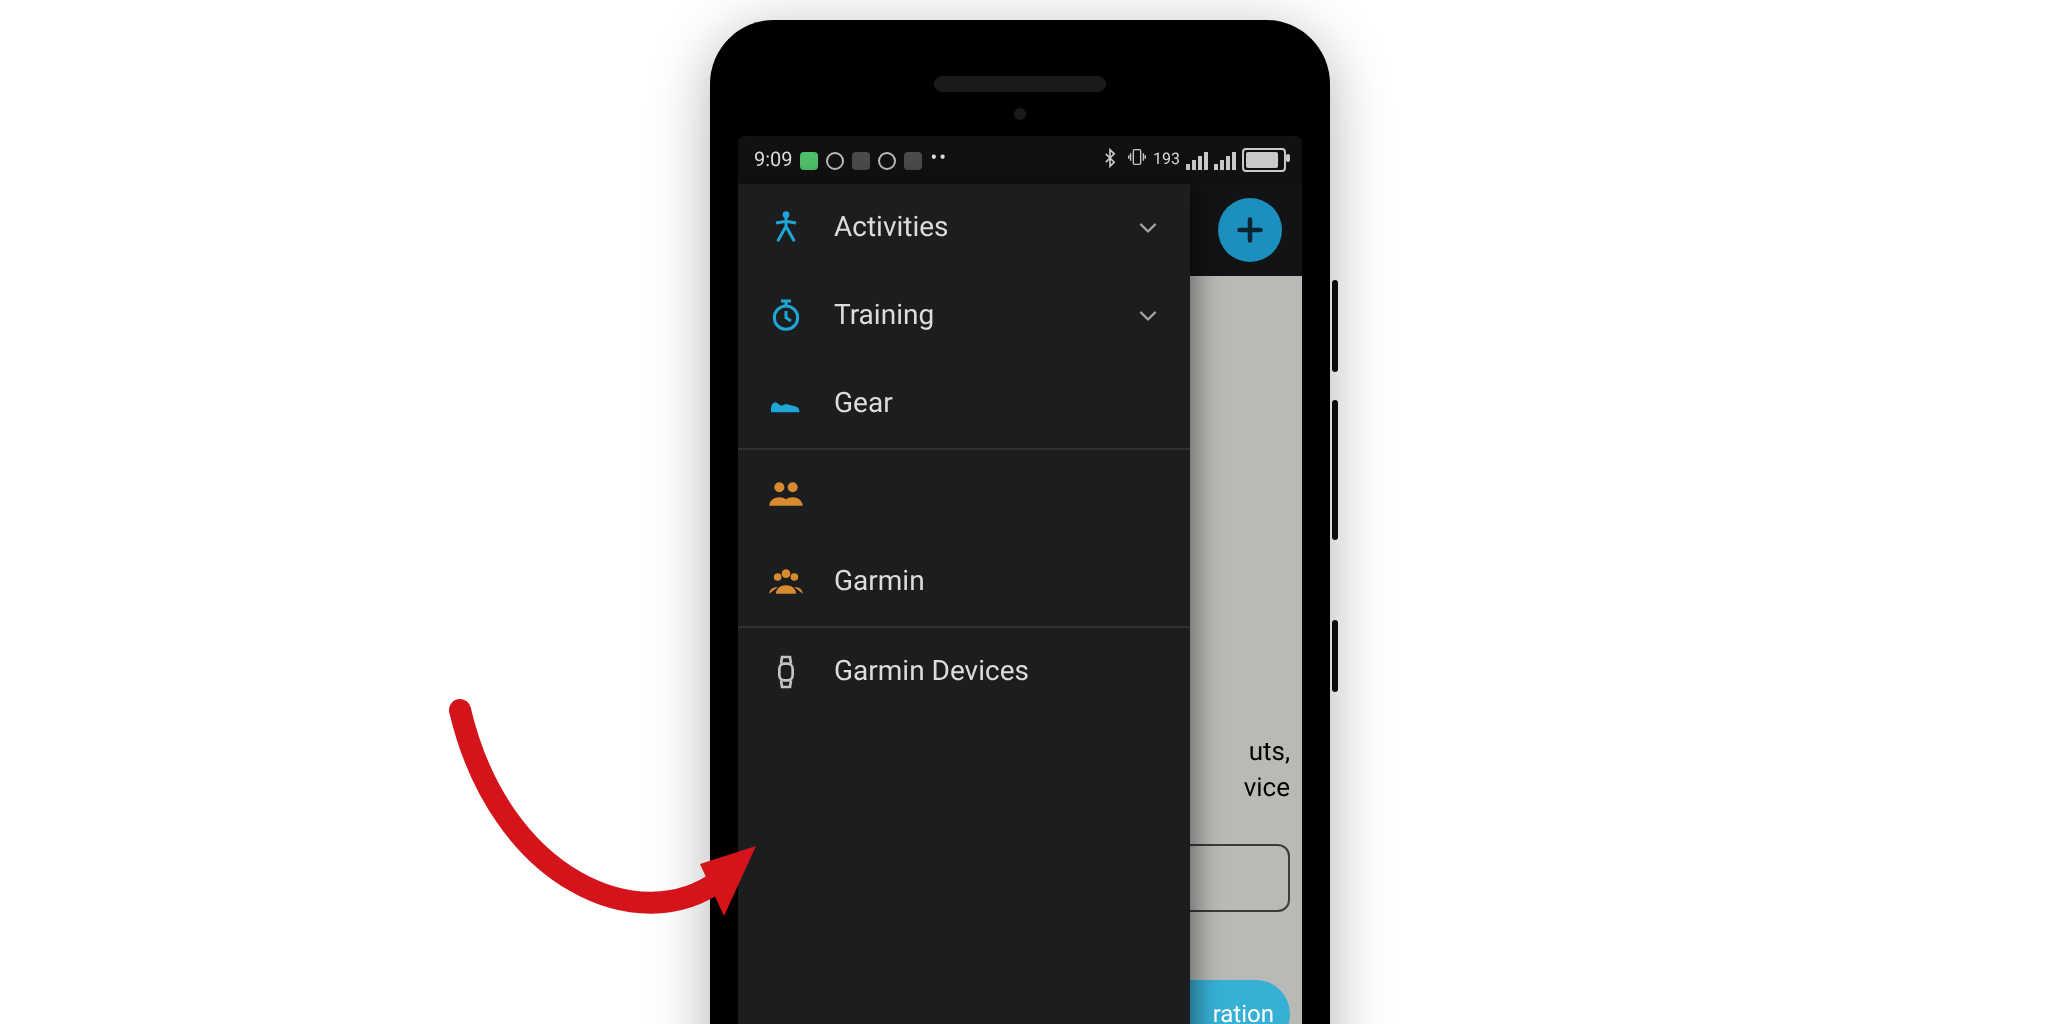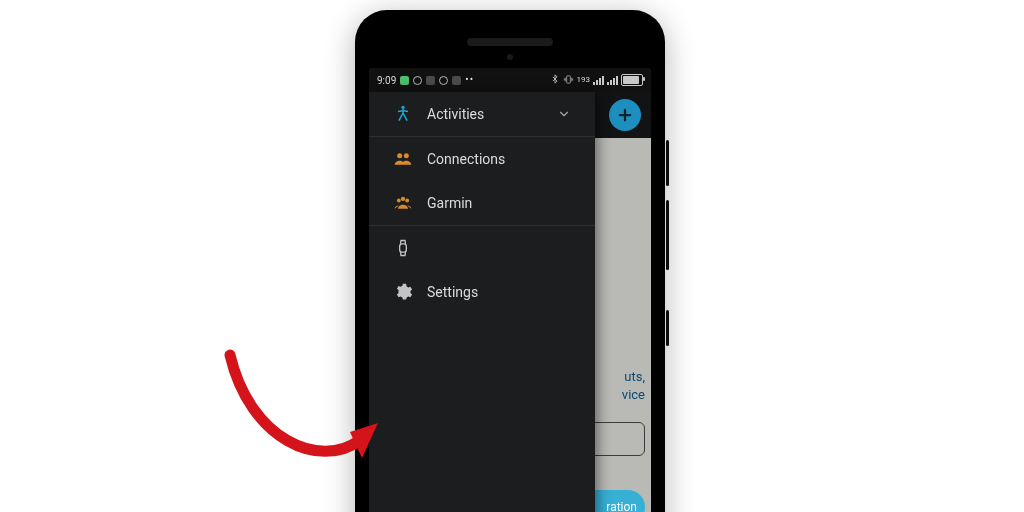--- a/index.html
+++ b/index.html
@@ -25,27 +25,27 @@
   .batt i{position:absolute;left:1px;top:1px;bottom:1px;width:80%;background:#c9c9c9;border-radius:1px}
   .bars{display:inline-flex;align-items:flex-end;gap:1px;height:10px}
   .bars i{width:2px;background:#c9c9c9}
   .bars i:nth-child(1){height:3px}.bars i:nth-child(2){height:5px}.bars i:nth-child(3){height:7px}.bars i:nth-child(4){height:9px}
   
   .appheader{position:absolute;left:0;right:0;top:24px;height:46px;background:#121314;border-bottom:1px solid #2a2a2a}
   .plus{position:absolute;right:10px;top:7px;width:32px;height:32px;border-radius:50%;background:#1c8fbf;display:flex;align-items:center;justify-content:center}
   .plus svg{width:18px;height:18px;stroke:#0a2530;stroke-width:3;fill:none;stroke-linecap:round}
   
   .behind{position:absolute;left:0;right:0;top:70px;bottom:0;background:#b9b9b6;color:#2b2b2b;font-size:13px;padding:10px 10px 10px 240px}
-  .behind .txt{position:absolute;right:6px;top:230px;font-size:13px;text-align:right;line-height:18px;color:#0c4a6e}
+  .behind .txt{position:absolute;right:6px;top:230px;font-size:13px;text-align:right;line-height:18px;color:#000000}
   .behind .ghostbtn{position:absolute;right:6px;top:284px;width:56px;height:32px;border:1.5px solid #3b3b3b;border-radius:6px}
   .behind .pill{position:absolute;right:6px;top:352px;height:34px;width:70px;border-radius:18px;background:#37b0d6;color:#fff;font-size:12px;display:flex;align-items:center;justify-content:flex-end;padding-right:8px}
   
   .drawer{position:absolute;left:0;top:24px;bottom:0;width:226px;background:#1c1d1e;box-shadow:3px 0 12px rgba(0,0,0,.45)}
   .sep{height:1px;background:#2f3031;margin:0}
-  .item{display:flex;align-items:center;height:44px;padding:0 24px;color:#dcdcdc;font-size:14px;gap:14px;position:relative}
+  .item{display:flex;align-items:center;height:44px;padding:0 14px;color:#dcdcdc;font-size:14px;gap:14px;position:relative}
   .item .label{flex:1 1 auto}
   .item .chev{width:14px;height:14px;opacity:.85}
   .item .chev svg{width:14px;height:14px;stroke:#bdbdbd;stroke-width:2;fill:none;stroke-linecap:round;stroke-linejoin:round}
   .ic{width:20px;height:20px;display:flex;align-items:center;justify-content:center}
   .ic svg{width:20px;height:20px}
   .blue svg{stroke:#1ea6d6;fill:none;stroke-width:1.8}
   .blueF svg{fill:#1ea6d6}
   .orange svg{fill:#d98a2f}
   .grey svg{stroke:#c4c4c4;fill:none;stroke-width:1.6}
   .greyF svg{fill:#c4c4c4}
@@ -136,34 +136,54 @@
                 <path d="M12 6v5M12 11l-5 9M12 11l5 9M6 9l6-1 6 1"></path>
               </svg>
           </span>
           <span class="label">Activities</span>
           <span class="chev"><svg viewBox="0 0 24 24">
                 <path d="M6 9l6 6 6-6"></path>
               </svg></span>
         </div>
 
 
-
+        <div class="item">
+          <span class="ic blue">
+            <svg viewBox="0 0 24 24">
+                <circle cx="12" cy="13" r="7"></circle>
+                <path d="M12 9v4l3 2"></path>
+                <path d="M9 3h6M12 3v3"></path>
+              </svg>
+          </span>
+          <span class="label">Training</span>
+          <span class="chev"><svg viewBox="0 0 24 24">
+                <path d="M6 9l6 6 6-6"></path>
+              </svg></span>
+        </div>
+
+        <div class="item">
+          <span class="ic blueF">
+            <svg viewBox="0 0 24 24">
+                <path d="M3 15c0-2 1-4 3-4l3 2 3-1 4 1c2 .4 4 1 4 3v1H3v-2z"></path>
+              </svg>
+          </span>
+          <span class="label">Gear</span>
+        </div>
 
 
         <div class="sep"></div>
 
         <div class="item">
           <span class="ic orange">
             <svg viewBox="0 0 24 24">
                 <circle cx="8" cy="8" r="3"></circle>
                 <circle cx="16" cy="8" r="3"></circle>
                 <path d="M2 19c0-3 3-5 6-5s6 2 6 5M10 19c0-3 3-5 6-5s6 2 6 5"></path>
               </svg>
           </span>
-          <span class="label">Connections</span>
         </div>
 
         <div class="item">
           <span class="ic orange">
             <svg viewBox="0 0 24 24">
                 <circle cx="7" cy="9" r="2.3"></circle>
                 <circle cx="12" cy="7" r="2.6"></circle>
                 <circle cx="17" cy="9" r="2.3"></circle>
                 <path d="M2 19c0-2.5 2.2-4 5-4M22 19c0-2.5-2.2-4-5-4M6 19c0-3 2.7-5 6-5s6 2 6 5"></path>
               </svg>
@@ -173,30 +193,23 @@
 
         <div class="sep"></div>
 
         <div class="item">
           <span class="ic grey">
             <svg viewBox="0 0 24 24">
                 <rect x="8" y="7" width="8" height="10" rx="3"></rect>
                 <path d="M9 7l.6-4h4.8L15 7M9 17l.6 4h4.8L15 17"></path>
               </svg>
           </span>
-        </div>
-
-        <div class="item">
-          <span class="ic greyF">
-            <svg viewBox="0 0 24 24">
-                <path d="M12 8a4 4 0 1 0 0 8 4 4 0 0 0 0-8zm9 4a8 8 0 0 0-.1-1.3l2-1.6-2-3.4-2.4 1a8 8 0 0 0-2.2-1.3L15.8 2h-4l-.5 2.4a8 8 0 0 0-2.2 1.3l-2.4-1-2 3.4 2 1.6A8 8 0 0 0 6.6 12c0 .4 0 .9.1 1.3l-2 1.6 2 3.4 2.4-1c.7.5 1.4 1 2.2 1.3l.5 2.4h4l.5-2.4c.8-.3 1.5-.8 2.2-1.3l2.4 1 2-3.4-2-1.6c.1-.4.1-.9.1-1.3z"></path>
-              </svg>
-          </span>
-          <span class="label">Settings</span>
-        </div>
+          <span class="label">Garmin Devices</span>
+        </div>
+
 
       </div>
 
     </div>
   </div>
 
   <div class="arrow">
     <svg viewBox="0 0 200 160">
       <path d="M20 35 C 40 120, 110 150, 150 120" fill="none" stroke="#d4141a" stroke-width="11" stroke-linecap="round"></path>
       <path d="M168 103 L140 112 L152 138 Z" fill="#d4141a"></path>

